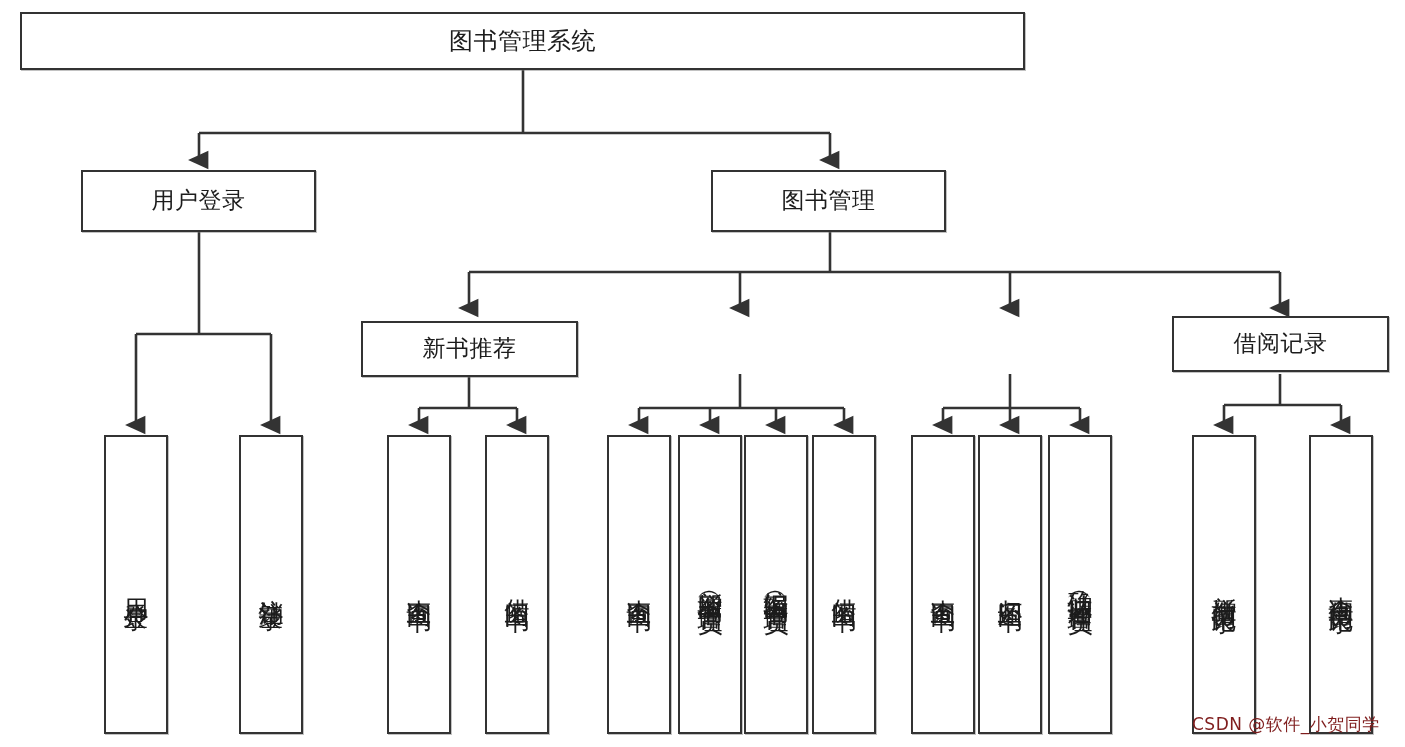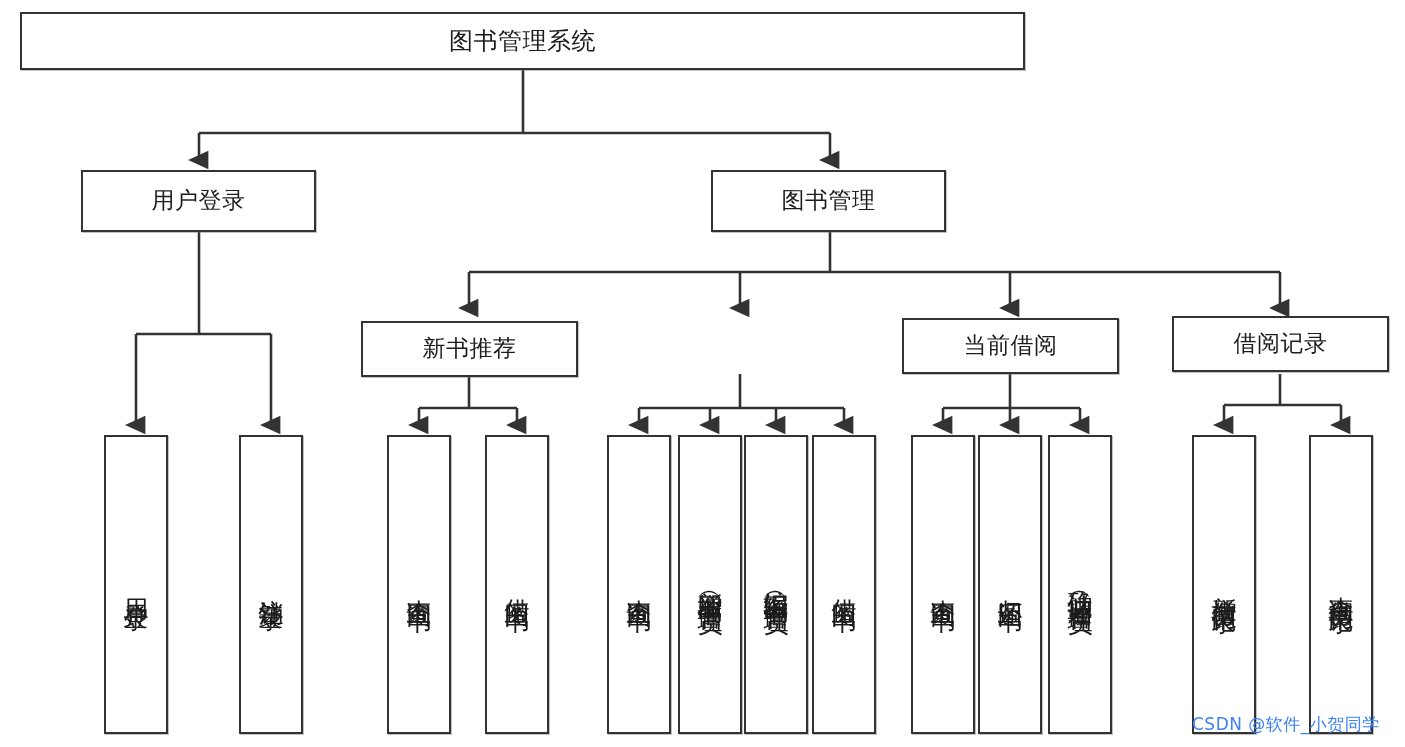--- a/index.html
+++ b/index.html
@@ -60,21 +60,21 @@
     max-height: 292px;
   }
   .node.root .node-label {
     font-size: 24px;
   }
   #watermark {
     position: absolute;
     left: 1192px;
     top: 713px;
     font-size: 17px;
-    color: #3b82f6;
+    color: #7f1d1d;
     white-space: nowrap;
     letter-spacing: 0.5px;
     font-family: "DejaVu Sans", "Liberation Sans", sans-serif;
   }
 </style>
 </head>
 <body>
 
 <div id="diagram-root">
 
@@ -135,23 +135,20 @@
   <div class="node horizontal" style="left:81px; top:170px; width:235px; height:62px;">
     <span class="node-label">用户登录</span>
   </div>
   <div class="node horizontal" style="left:711px; top:170px; width:235px; height:62px;">
     <span class="node-label">图书管理</span>
   </div>
 
   <div class="node horizontal" style="left:361px; top:321px; width:217px; height:56px;">
     <span class="node-label">新书推荐</span>
   </div>
-  <div class="node horizontal" style="left:902px; top:318px; width:217px; height:56px;">
-    <span class="node-label">当前借阅</span>
-  </div>
   <div class="node horizontal" style="left:1172px; top:316px; width:217px; height:56px;">
     <span class="node-label">借阅记录</span>
   </div>
 
   <div class="node vertical" style="left:104px; top:435px; width:64px; height:299px;">
     <span class="node-label">用户登录</span>
   </div>
   <div class="node vertical" style="left:239px; top:435px; width:64px; height:299px;">
     <span class="node-label">注销登录</span>
   </div>

